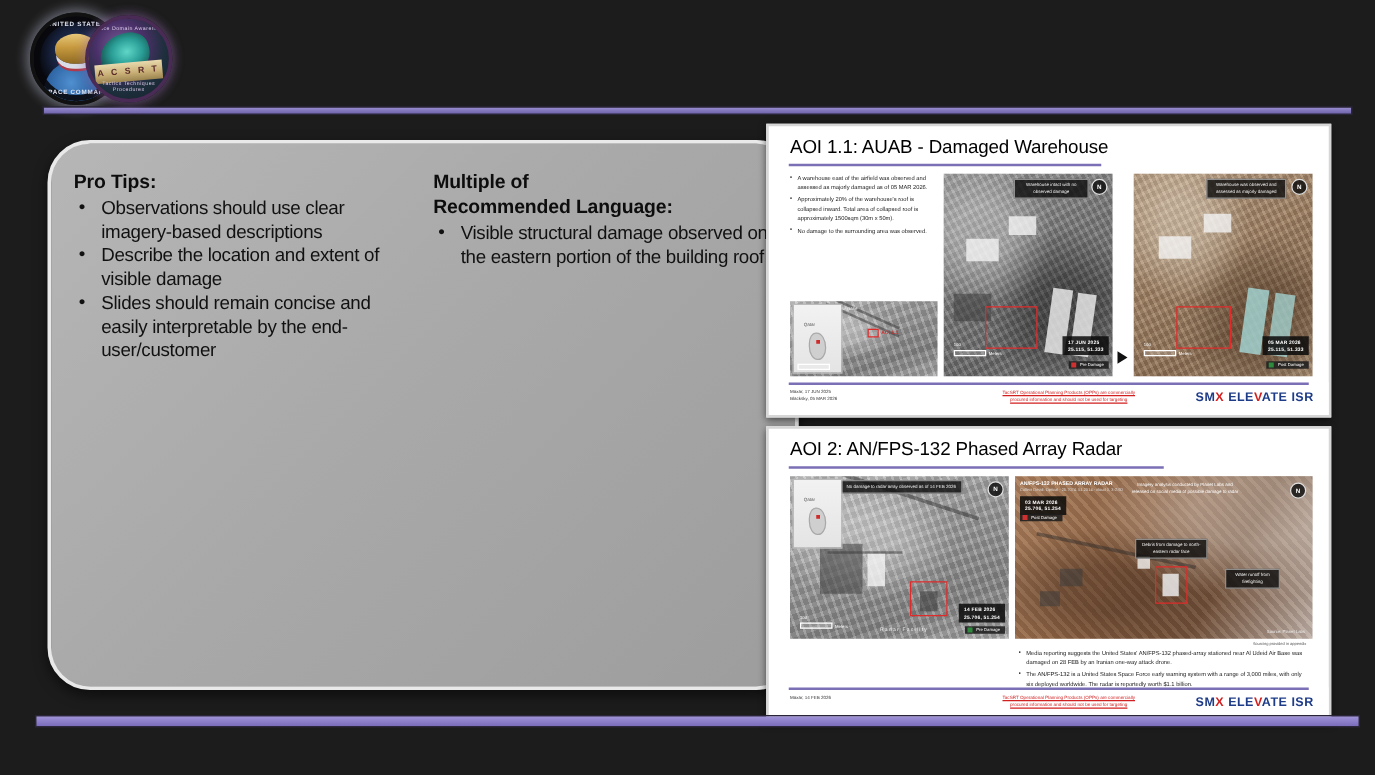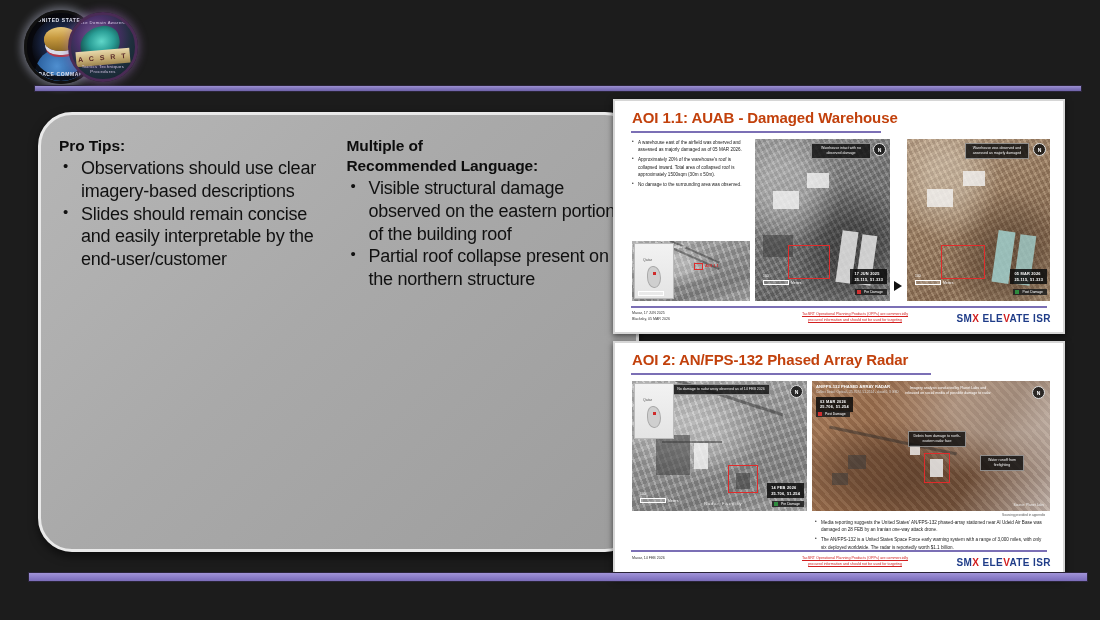--- a/index.html
+++ b/index.html
@@ -91,40 +91,40 @@
     display: flex; padding: 22px 14px 10px 18px; gap: 12px;
   }
   .tips-col { flex: 1 1 0; min-width: 0; }
   .col-head {
     font-size: 15.5px; font-weight: bold; color: #0d0d0d;
     line-height: 1.22; margin-bottom: 1px; letter-spacing: -.1px;
   }
   ul.tips { list-style: none; }
   ul.tips li {
     position: relative; padding-left: 22px; margin-bottom: 0px;
-    font-size: 18px; color: #111; line-height: 1.27; letter-spacing: -.25px;
+    font-size: 15px; color: #111; line-height: 1.27; letter-spacing: -.25px;
   }
   ul.tips li::before {
     content: "\2022"; position: absolute; left: 4px; top: -1px;
     font-size: 15px; color: #111;
   }
 
   
   .thumb {
     position: absolute; background: #fff;
     border: 2px solid #d6d6d6;
     box-shadow: 0 2px 6px rgba(0,0,0,.6);
     overflow: hidden;
   }
   .thumb-a { left: 613px; top: 99px; width: 452px; height: 235px; }
   .thumb-b { left: 613px; top: 341px; width: 452px; height: 237px; }
 
   .th-title {
     position: absolute; left: 17px; top: 8px; right: 10px;
-    font-size: 15px; color: #c2410c; font-weight: bold; letter-spacing: -.1px;
+    font-size: 15px; color: #000000; font-weight: normal; letter-spacing: -.1px;
   }
   .th-rule {
     position: absolute; left: 16px; width: 250px; height: 2px;
     background: #7b6fb5;
   }
   .th-rule-a { top: 30px; }
   .th-rule-b { top: 30px; width: 300px; }
 
   .th-bullets { position: absolute; font-size: 4.6px; color: #1a1a1a; line-height: 1.62; list-style: none; }
   .th-bullets li { position: relative; padding-left: 6px; margin-bottom: 2.5px; }
@@ -262,29 +262,29 @@
       </div>
     </div>
     <div class="hdr-rule"></div>
   </div>
 
   <div class="tips-card">
     <div class="tips-col">
       <div class="col-head">Pro Tips:</div>
       <ul class="tips">
         <li>Observations should use clear imagery-based descriptions</li>
+        <li>Describe the location and extent of visible damage</li>
         <li>Slides should remain concise and easily interpretable by the end-user/customer</li>
       </ul>
     </div>
     <div class="tips-col">
       <div class="col-head">Multiple of</div>
       <div class="col-head">Recommended Language:</div>
       <ul class="tips">
         <li>Visible structural damage observed on the eastern portion of the building roof</li>
-        <li>Partial roof collapse present on the northern structure</li>
       </ul>
     </div>
   </div>
 
   <div class="thumb thumb-a">
     <div class="th-title">AOI 1.1: AUAB - Damaged Warehouse</div>
     <div class="th-rule th-rule-a"></div>
 
     <ul class="th-bullets" style="left:17px; top:38px; width:112px;">
       <li>A warehouse east of the airfield was observed and assessed as majorly damaged as of 05 MAR 2026.</li>

